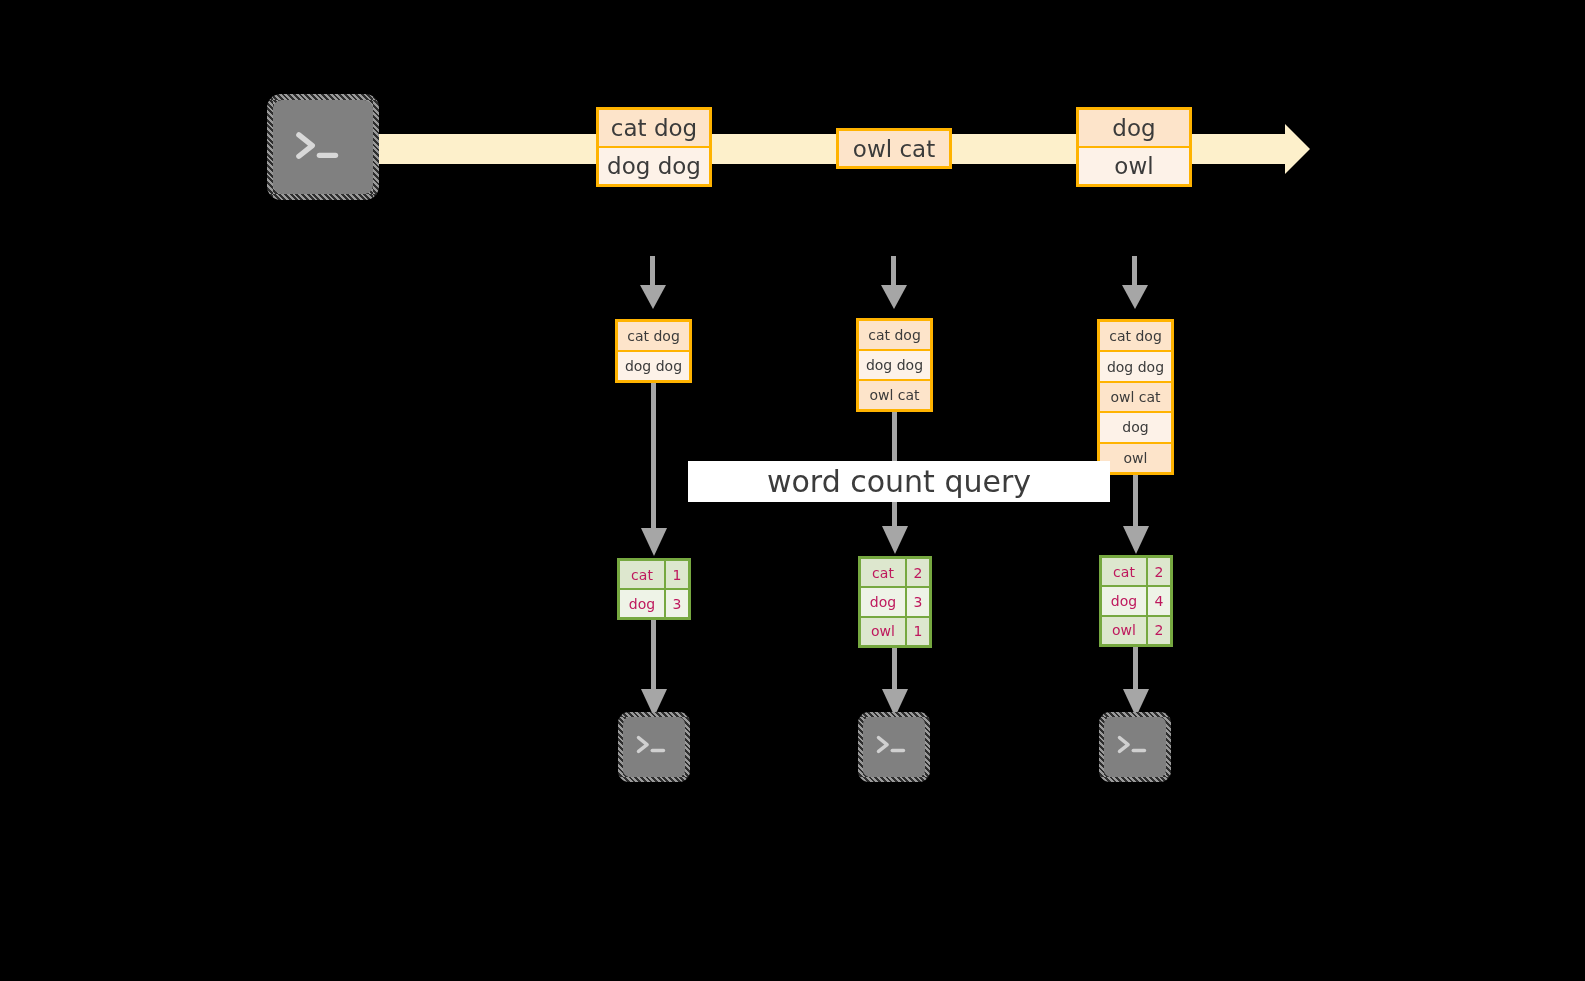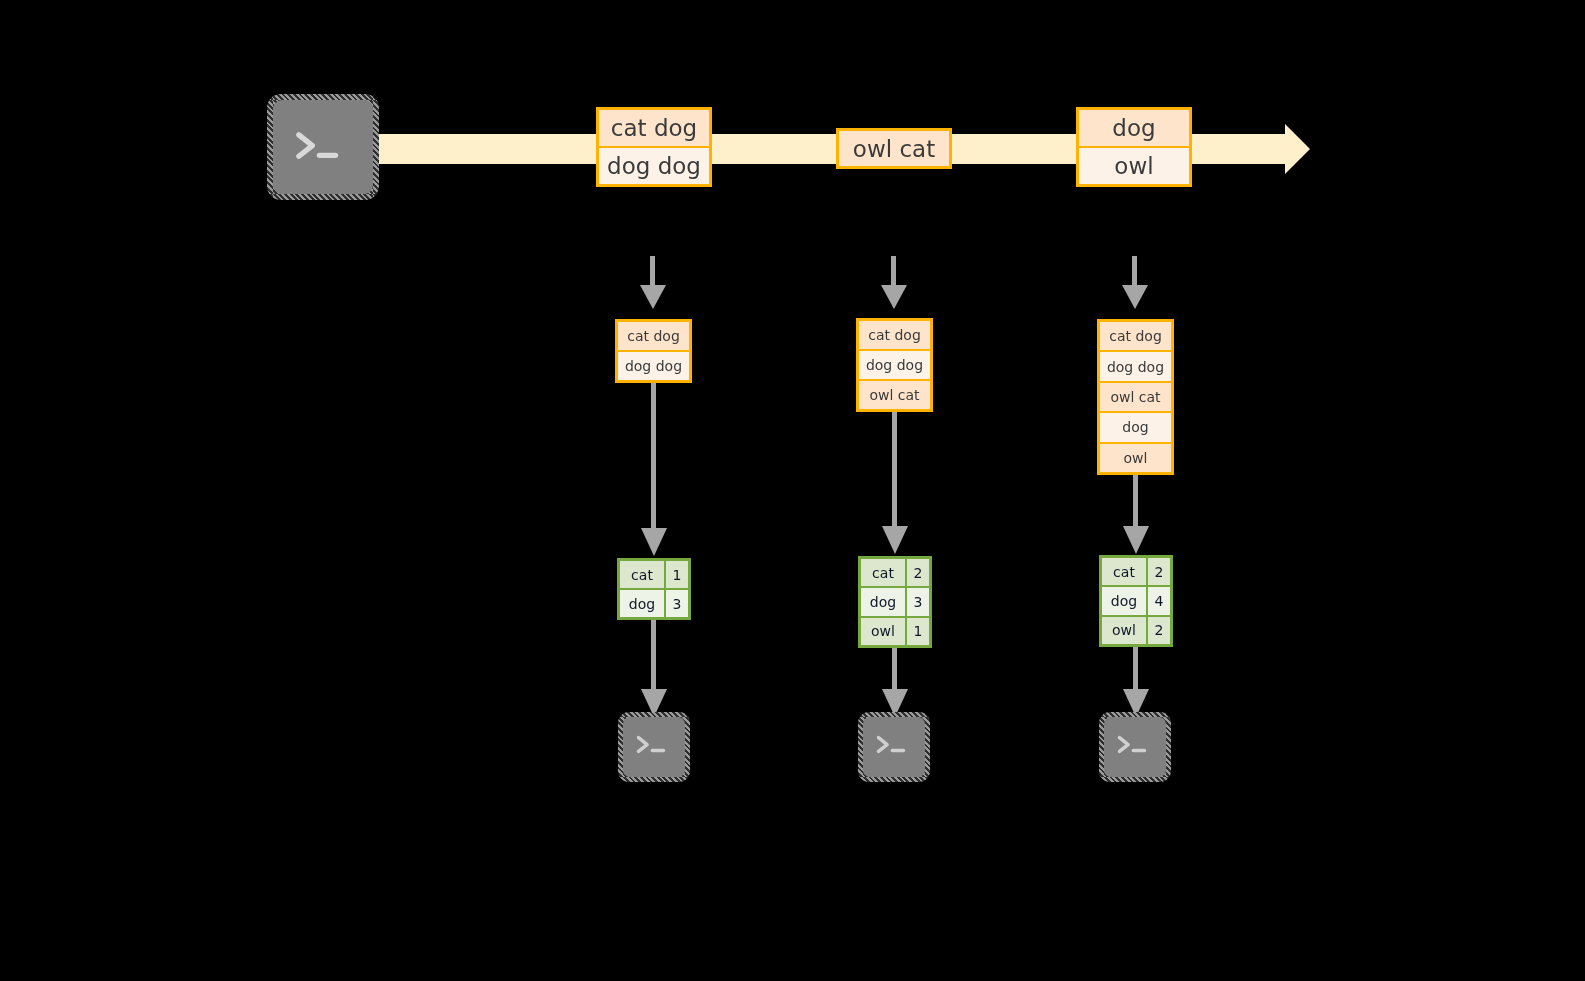--- a/index.html
+++ b/index.html
@@ -77,21 +77,21 @@
     display: flex;
     border-bottom: 2px solid #76a840;
     background: #dde7ce;
   }
   .grow:last-child { border-bottom: none; }
   .grow.alt { background: #eef3e7; }
   .gkey, .gval {
     display: flex;
     align-items: center;
     justify-content: center;
-    color: #0f172a;
+    color: #be185d;
     white-space: nowrap;
   }
   .gkey { border-right: 2px solid #76a840; }
 
   
   .vline {
     position: absolute;
     background: #a6a6a6;
   }
   .vdash {
@@ -265,14 +265,15 @@
   </svg>
 
   <div class="term" style="left:1099px; top:712px; width:72px; height:70px; border-width:5px; border-radius:11px;">
     <div class="term-inner" style="border-radius:7px;"></div>
     <svg viewBox="0 0 72 70">
       <path d="M18 24 L28 32 L18 40" fill="none" stroke="#d0d0d0" stroke-width="4" stroke-linecap="round" stroke-linejoin="round"></path>
       <line x1="34" y1="39" x2="47" y2="39" stroke="#d0d0d0" stroke-width="4" stroke-linecap="round"></line>
     </svg>
   </div>
 
+  <div class="querylabel" style="left:688px; top:461px; width:422px; height:41px; font-size:30px;">word count query</div>
 
 </div>
 
 </body></html>

